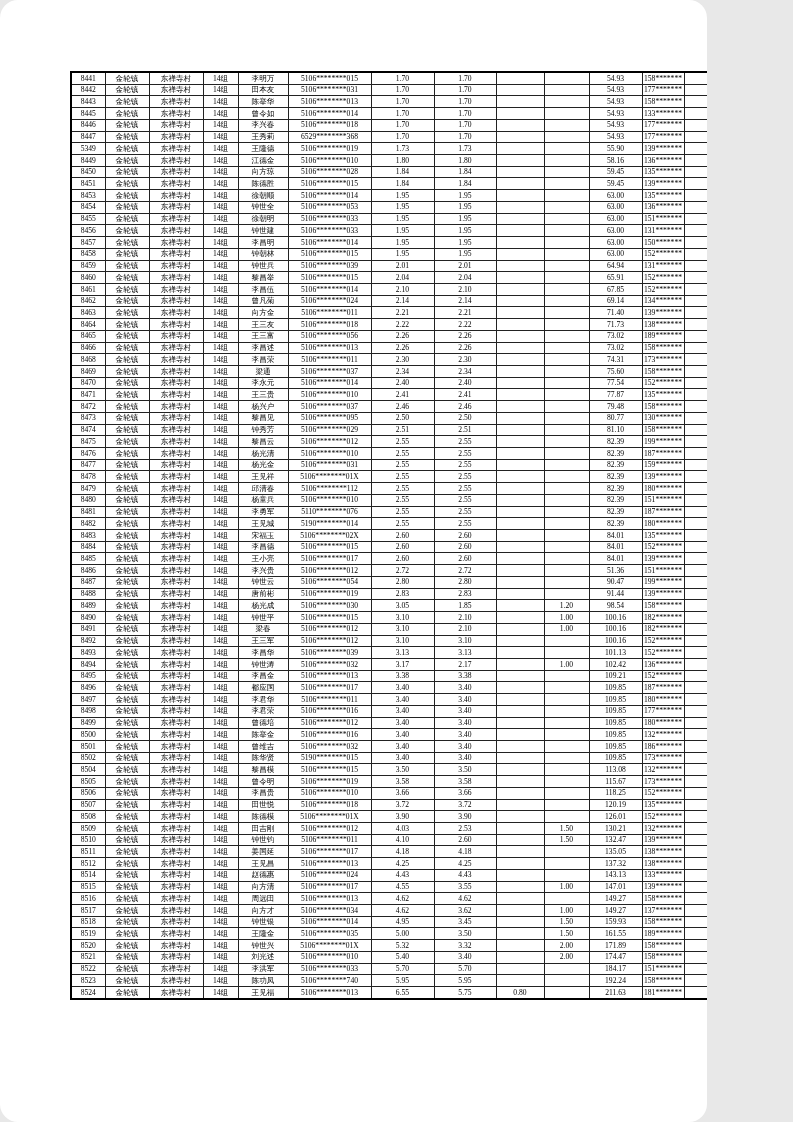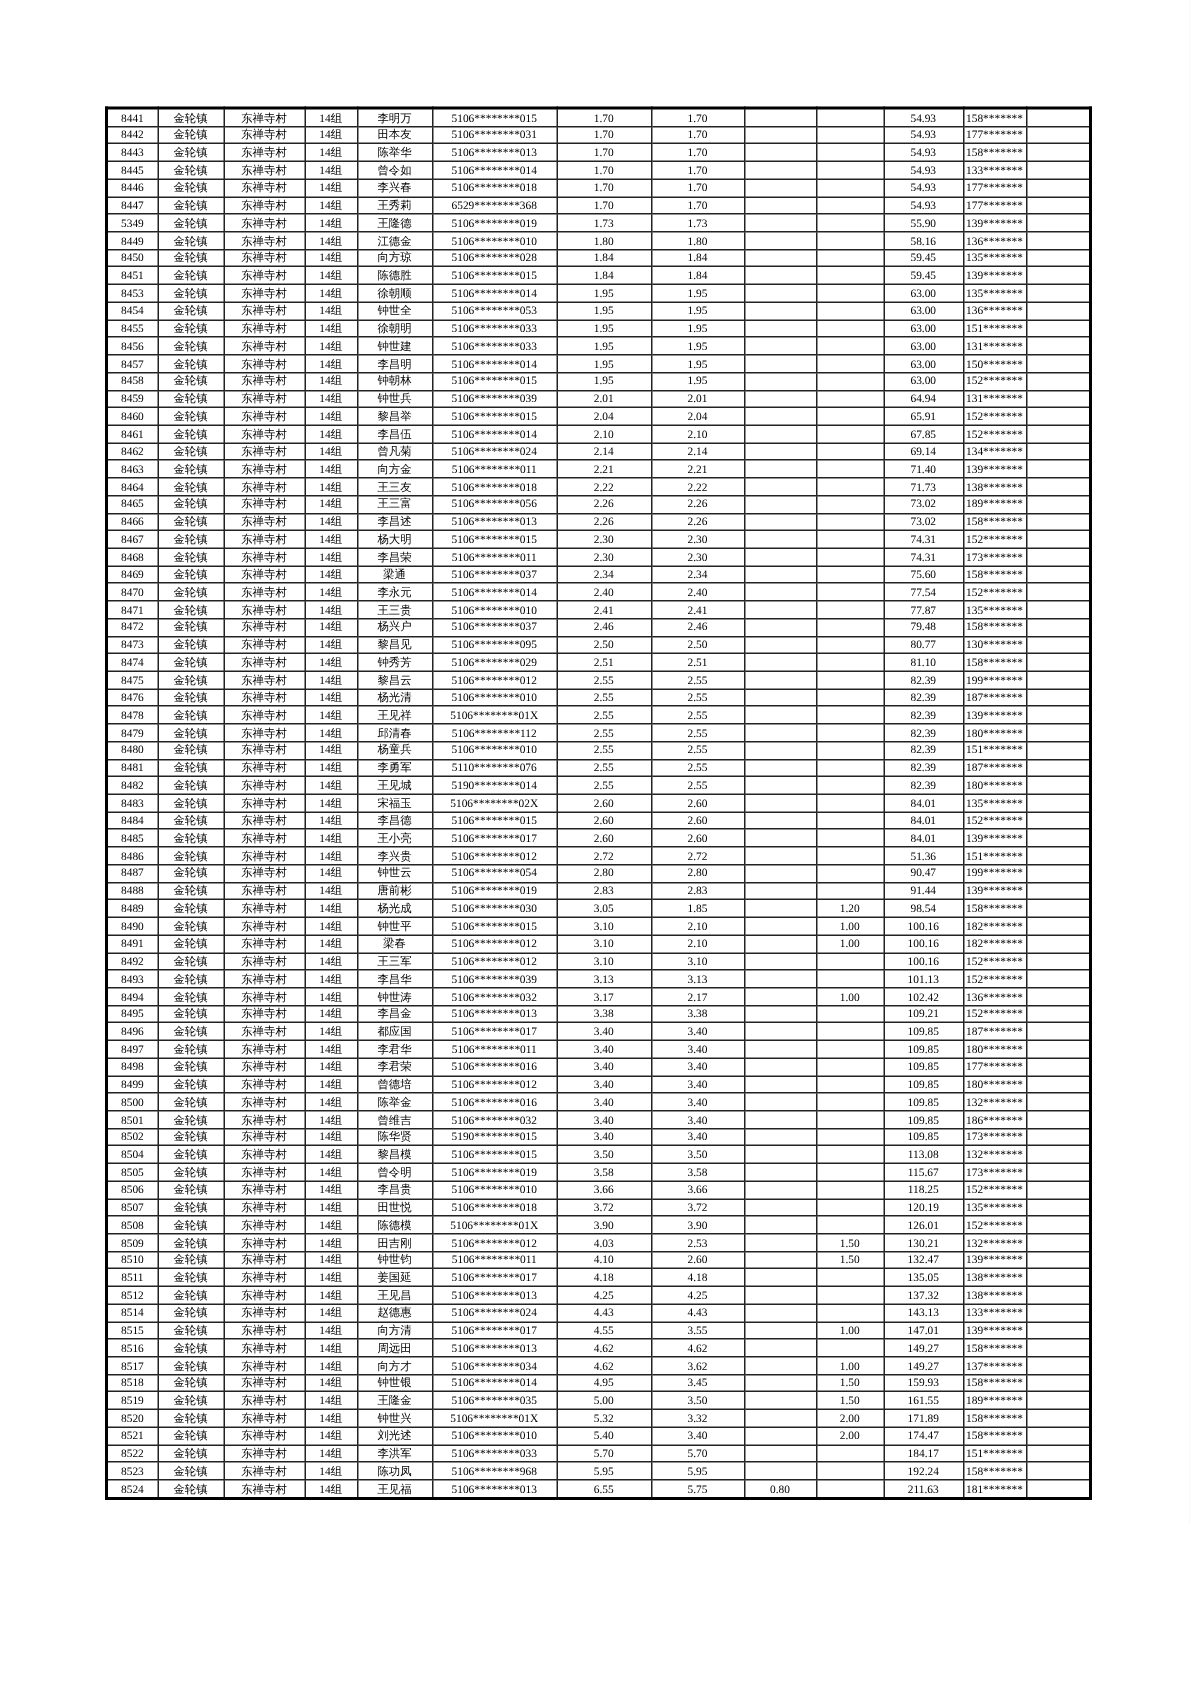--- a/index.html
+++ b/index.html
@@ -1,21 +1,21 @@
 <!DOCTYPE html>
 <html><head>
 <meta charset="utf-8">
 <style>
   html,body{margin:0;padding:0;}
   body{
     width:793px;height:1122px;background:#e8e8e8;
     font-family:"Liberation Serif","DejaVu Serif",serif;
   }
   .page{
-    position:relative;width:793px;height:1122px;background:#ffffff;overflow:hidden;
+    position:relative;width:707px;height:1122px;background:#ffffff;overflow:hidden;border-radius:18px;
   }
   table.records{
     position:absolute;left:70px;top:71px;width:656px;
     border-collapse:collapse;table-layout:fixed;
     border:2px solid #000;
   }
   table.records td{
     border:1px solid #222;
     height:10.72px;
     padding:0 1px;
@@ -404,35 +404,20 @@
           <td>5106********013</td>
           <td>2.26</td>
           <td>2.26</td>
           <td></td>
           <td></td>
           <td>73.02</td>
           <td>158*******</td>
           <td></td>
         </tr>
         <tr>
-          <td>8467</td>
-          <td>金轮镇</td>
-          <td>东禅寺村</td>
-          <td>14组</td>
-          <td>杨大明</td>
-          <td>5106********015</td>
-          <td>2.30</td>
-          <td>2.30</td>
-          <td></td>
-          <td></td>
-          <td>74.31</td>
-          <td>152*******</td>
-          <td></td>
-        </tr>
-        <tr>
           <td>8468</td>
           <td>金轮镇</td>
           <td>东禅寺村</td>
           <td>14组</td>
           <td>李昌荣</td>
           <td>5106********011</td>
           <td>2.30</td>
           <td>2.30</td>
           <td></td>
           <td></td>
@@ -554,20 +539,35 @@
           <td>5106********010</td>
           <td>2.55</td>
           <td>2.55</td>
           <td></td>
           <td></td>
           <td>82.39</td>
           <td>187*******</td>
           <td></td>
         </tr>
         <tr>
+          <td>8477</td>
+          <td>金轮镇</td>
+          <td>东禅寺村</td>
+          <td>14组</td>
+          <td>杨光金</td>
+          <td>5106********031</td>
+          <td>2.55</td>
+          <td>2.55</td>
+          <td></td>
+          <td></td>
+          <td>82.39</td>
+          <td>159*******</td>
+          <td></td>
+        </tr>
+        <tr>
           <td>8478</td>
           <td>金轮镇</td>
           <td>东禅寺村</td>
           <td>14组</td>
           <td>王见祥</td>
           <td>5106********01X</td>
           <td>2.55</td>
           <td>2.55</td>
           <td></td>
           <td></td>
@@ -1204,21 +1204,21 @@
           <td>184.17</td>
           <td>151*******</td>
           <td></td>
         </tr>
         <tr>
           <td>8523</td>
           <td>金轮镇</td>
           <td>东禅寺村</td>
           <td>14组</td>
           <td>陈功凤</td>
-          <td>5106********968</td>
+          <td>5106********740</td>
           <td>5.95</td>
           <td>5.95</td>
           <td></td>
           <td></td>
           <td>192.24</td>
           <td>158*******</td>
           <td></td>
         </tr>
         <tr>
           <td>8524</td>

